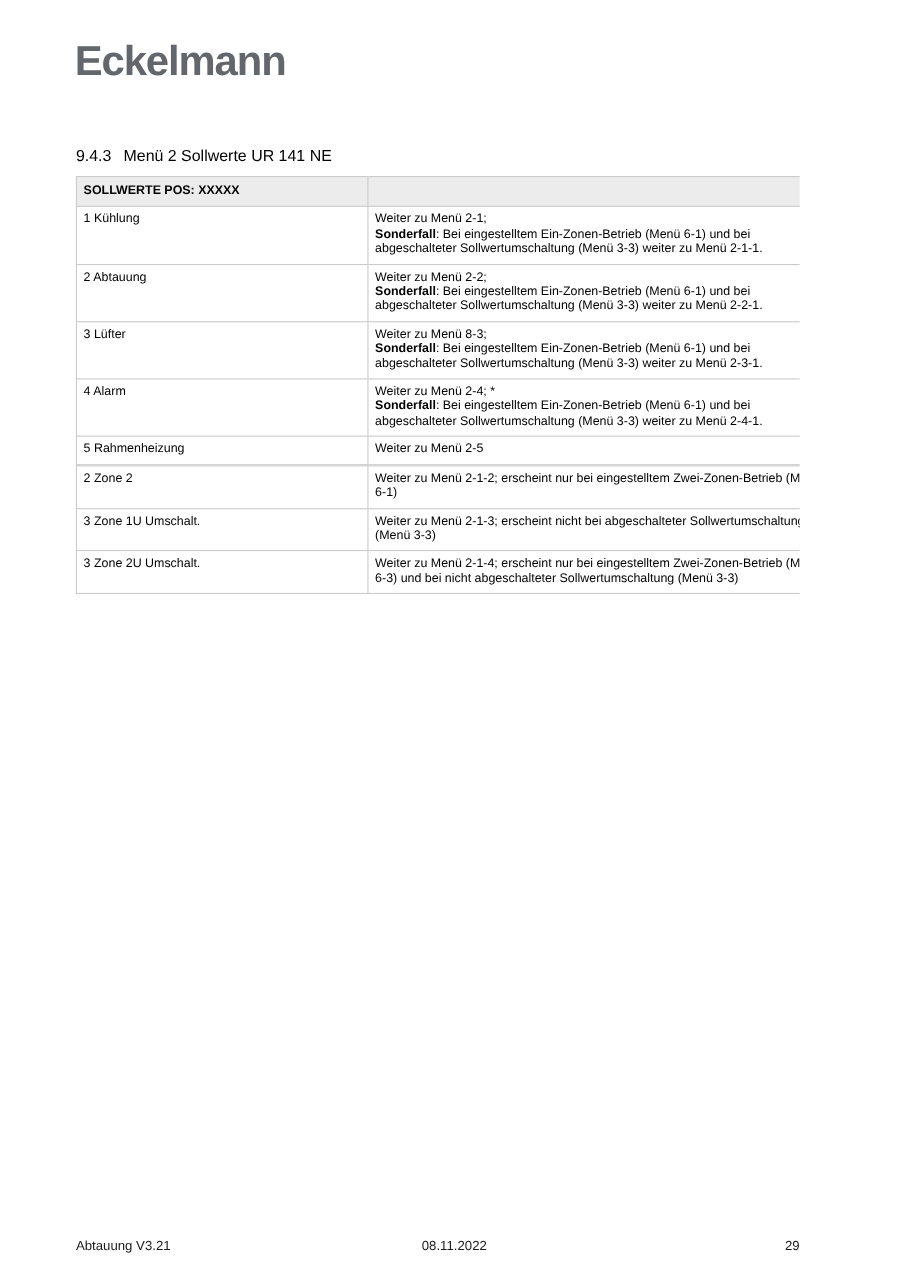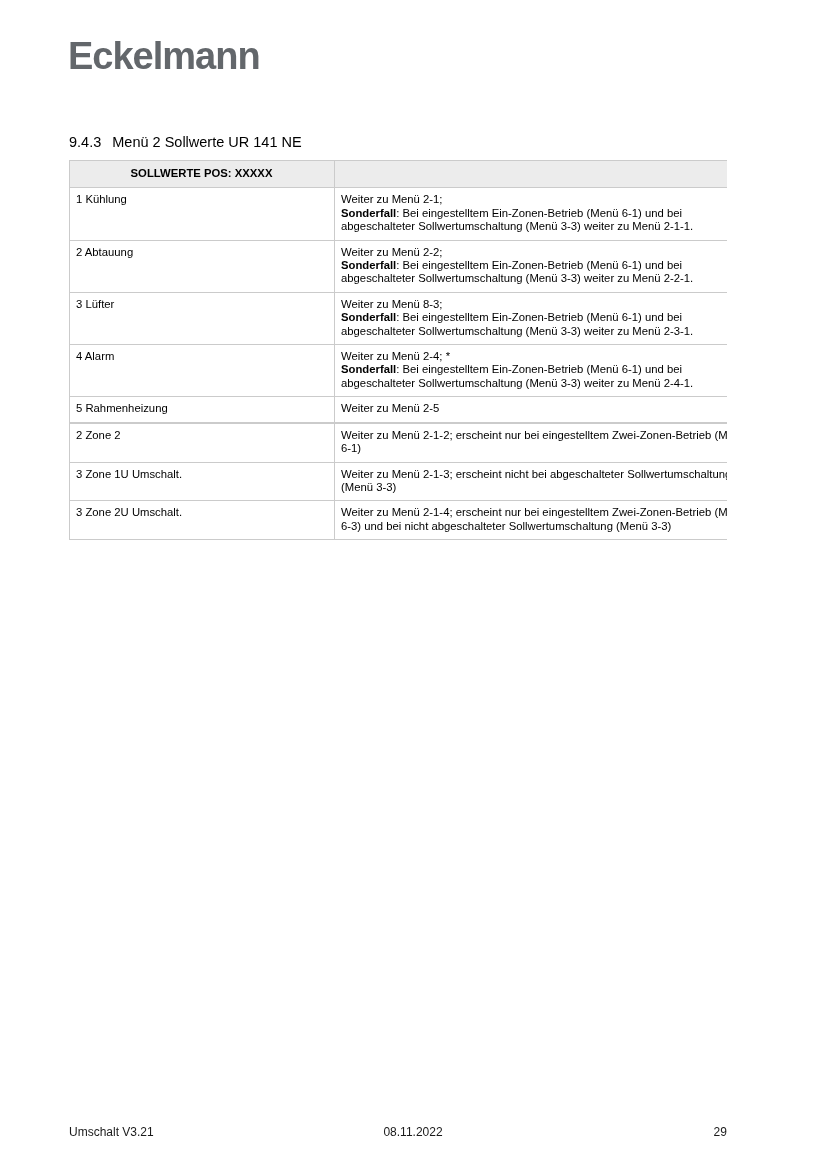--- a/index.html
+++ b/index.html
@@ -37,21 +37,21 @@
     border:1px solid #cbcbcb;
     padding:5px 7px 6px 6px;
     vertical-align:top;
     text-align:left;
     line-height:13.4px;
     word-wrap:break-word;
   }
   table.doc-table th {
     background:#ececec;
     font-weight:700;
-    padding-top:6px; padding-bottom:7px;text-align:center;
+    padding-top:6px; padding-bottom:7px;
   }
   .bullet-line {
     margin:9px 0 8px 13px;
     font-size:12.2px;
     line-height:14px;
   }
   .bullet-line .dot { margin-right:8px; font-size:11px; vertical-align:1px; }
   .footer {
     position:absolute; left:69px; top:1125px; width:688px;
     font-size:12px; line-height:14px; color:#1a1a1a;
@@ -139,18 +139,18 @@
       <tr>
         <td>3 Zone 2U Umschalt.</td>
         <td>Weiter zu Menü 2-1-4; erscheint nur bei eingestelltem Zwei-Zonen-Betrieb (Menü 6-3) und bei nicht abgeschalteter Sollwertumschaltung (Menü 3-3)</td>
       </tr>
     </tbody>
       </table>
 
   </div>
 
   <div class="footer">
-    <span class="f-left">Umschalt V3.21</span>
+    <span class="f-left">Abtauung V3.21</span>
     <span class="f-center">08.11.2022</span>
     <span class="f-right">296/437</span>
   </div>
 
 </div>
 
 </body></html>

